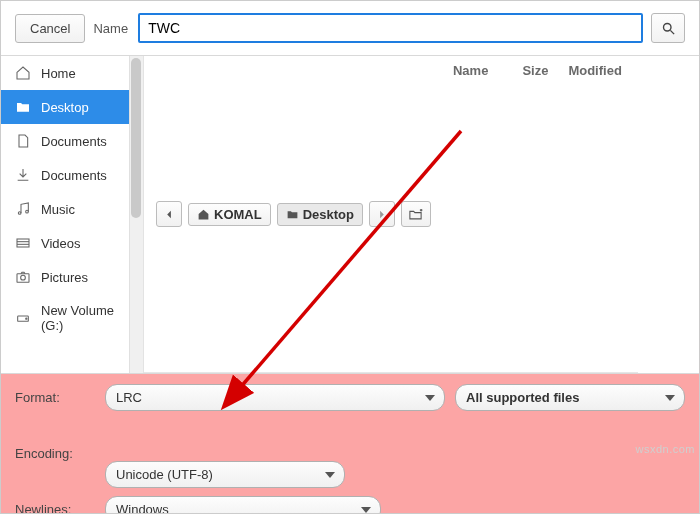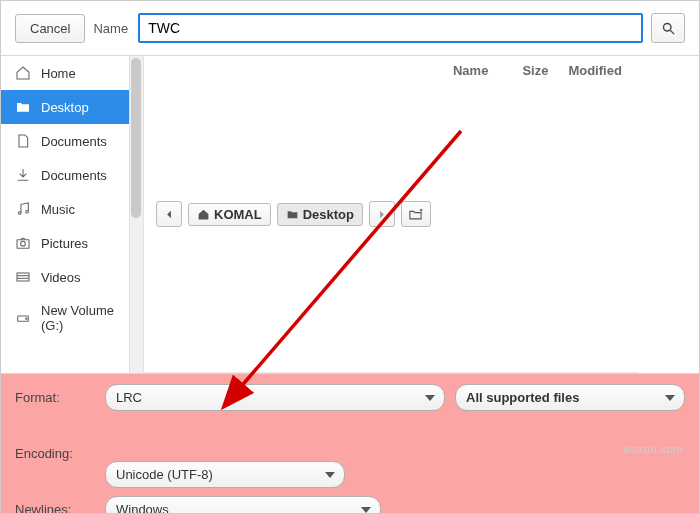--- a/index.html
+++ b/index.html
@@ -41,21 +41,21 @@
 .opt-label { color:#444;}
 .select { position:relative; border:1px solid #b0b0b0; border-radius:12px; background:linear-gradient(#fdfdfd,#f0f0f0); padding:5px 26px 5px 10px; cursor:pointer; color:#333;}
 .select::after { content:""; position:absolute; right:9px; top:50%; width:0;height:0; border-left:5px solid transparent; border-right:5px solid transparent; border-top:6px solid #555; transform:translateY(-50%);}
 .select.big { grid-column: 3 / 4; font-weight: bold; }
 .encoding-sel { width:240px;margin-top:42px;}
 .newlines-sel { width:276px;}
 
 
 .arrow { position:absolute; pointer-events:none; }
 
-.watermark { position:absolute; right:16px; bottom:58px; font-size:11px; color:#cfcfcf; letter-spacing:0.5px;}
+.watermark { position:absolute; right:4px; bottom:58px; font-size:11px; color:#cfcfcf; letter-spacing:0.5px;}
 </style>
 </head>
 <body>
 
 <div class="topbar">
   <button class="btn">Cancel</button>
   <span class="name-label">Name</span>
   <input class="name-input" value="TWC" style="">
   <button class="icon-btn">
     <svg viewBox="0 0 24 24" fill="none" stroke="#444" stroke-width="2.2">
@@ -94,33 +94,33 @@
     <div class="side-item">
       <svg viewBox="0 0 24 24" fill="none" stroke="#676767" stroke-width="1.6">
           <path d="M9 18V5l11-2v13"></path>
           <circle cx="7" cy="18" r="2"></circle>
           <circle cx="18" cy="16" r="2"></circle>
         </svg>
       <span>Music</span>
     </div>
     <div class="side-item">
       <svg viewBox="0 0 24 24" fill="none" stroke="#676767" stroke-width="1.6">
+          <rect x="3" y="6" width="18" height="12"></rect>
+          <line x1="3" y1="10" x2="21" y2="10"></line>
+          <line x1="3" y1="14" x2="21" y2="14"></line>
+        </svg>
+      <span>Videos</span>
+    </div>
+    <div class="side-item">
+      <svg viewBox="0 0 24 24" fill="none" stroke="#676767" stroke-width="1.6">
           <rect x="3" y="7" width="18" height="13" rx="1"></rect>
           <circle cx="12" cy="13" r="3.5"></circle>
           <path d="M9 7l1.5-2h3L15 7"></path>
         </svg>
       <span>Pictures</span>
-    </div>
-    <div class="side-item">
-      <svg viewBox="0 0 24 24" fill="none" stroke="#676767" stroke-width="1.6">
-          <rect x="3" y="6" width="18" height="12"></rect>
-          <line x1="3" y1="10" x2="21" y2="10"></line>
-          <line x1="3" y1="14" x2="21" y2="14"></line>
-        </svg>
-      <span>Videos</span>
     </div>
     <div class="side-item">
       <svg viewBox="0 0 24 24" fill="none" stroke="#676767" stroke-width="1.6">
           <rect x="4" y="9" width="16" height="8" rx="1"></rect>
           <circle cx="17" cy="13" r="1"></circle>
         </svg>
       <span>New Volume (G:)</span>
     </div>
     <div class="side-scroll">
         <div class="side-thumb"></div>

